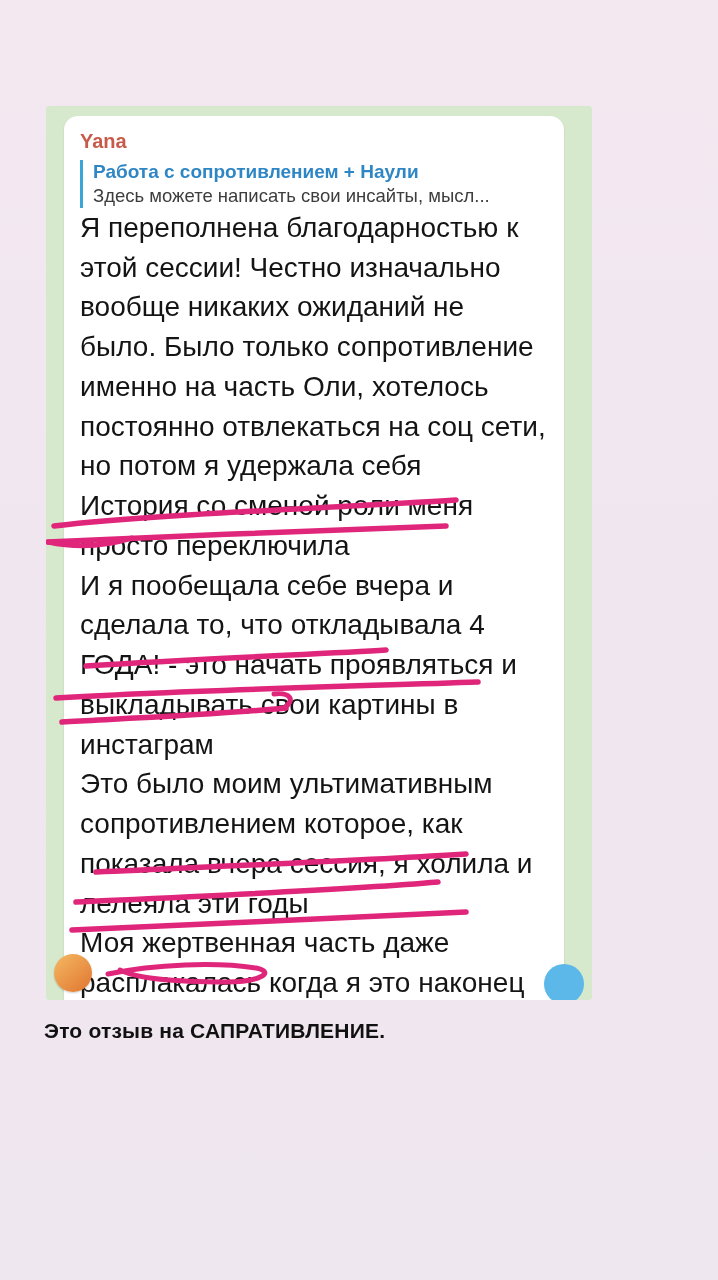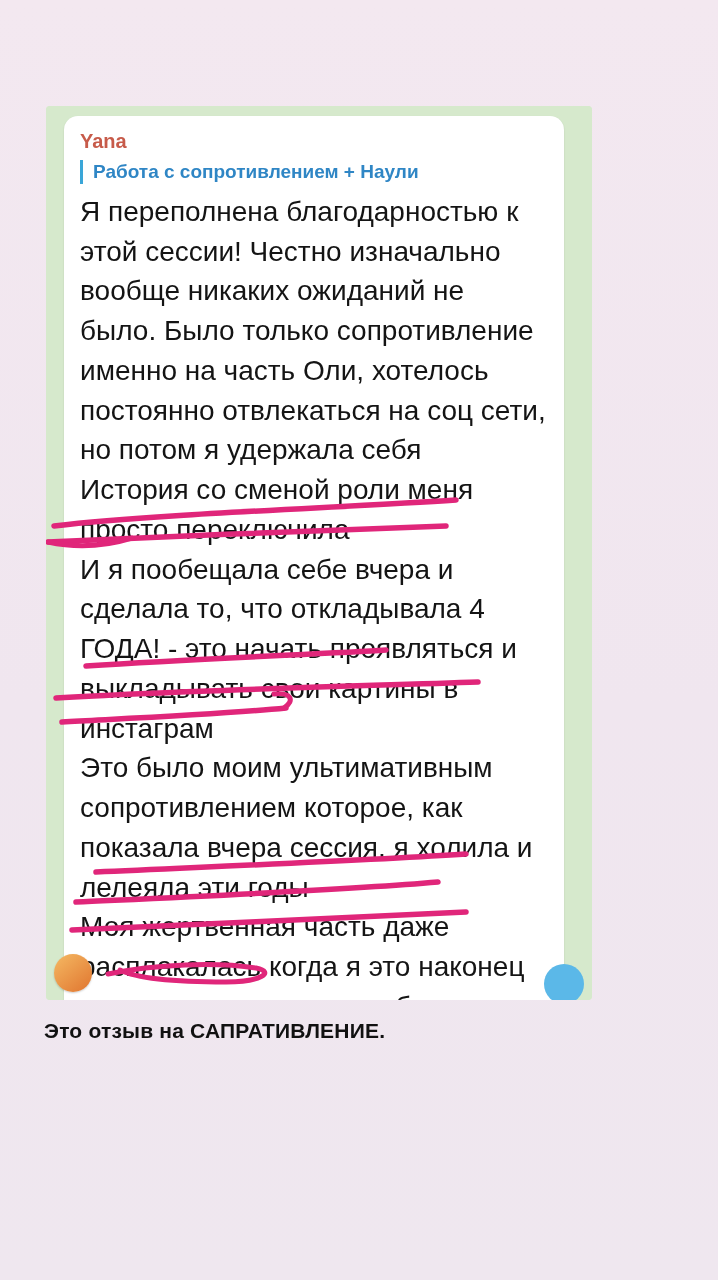--- a/index.html
+++ b/index.html
@@ -63,21 +63,20 @@
     color: #c75b4a;
     font-size: 20px;
     font-weight: 600;
     margin-bottom: 8px;
     line-height: 1.1;
   }
 
   .reply {
     border-left: 3px solid #3aa6d8;
     padding-left: 10px;
-    margin-bottom: 8px;
   }
   .reply-title {
     color: #2f86c5;
     font-size: 19px;
     font-weight: 600;
     line-height: 1.25;
     white-space: nowrap;
     overflow: hidden;
   }
   .reply-text {
@@ -167,20 +166,21 @@
 <div class="story">
 
   <div class="tg-shot">
     <div class="tg-pattern"></div>
 
     <div class="bubble">
       <div class="sender">Yana</div>
 
       <div class="reply">
         <div class="reply-title">Работа с сопротивлением + Наули</div>
+        <div class="reply-text">Здесь можете написать свои инсайты, мысл...</div>
       </div>
 
       <div class="msg-text">Я переполнена благодарностью к этой сессии! Честно изначально вообще никаких ожиданий не было. Было только сопротивление именно на часть Оли, хотелось постоянно отвлекаться на соц сети, но потом я удержала себя
 История со сменой роли меня просто переключила
 И я пообещала себе вчера и сделала то, что откладывала 4 ГОДА! - это начать проявляться и выкладывать свои картины в инстаграм
 Это было моим ультимативным сопротивлением которое, как показала вчера сессия, я холила и лелеяла эти годы
 Моя жертвенная часть даже расплакалась когда я это наконец сделала, мол не за чем больше прикрываться
 Но я сама в шоке что не слилась перед самой собой и сделала сааааамое сложное сразу после сессии. 🥹❤️</div>
 
       <div class="msg-meta">

